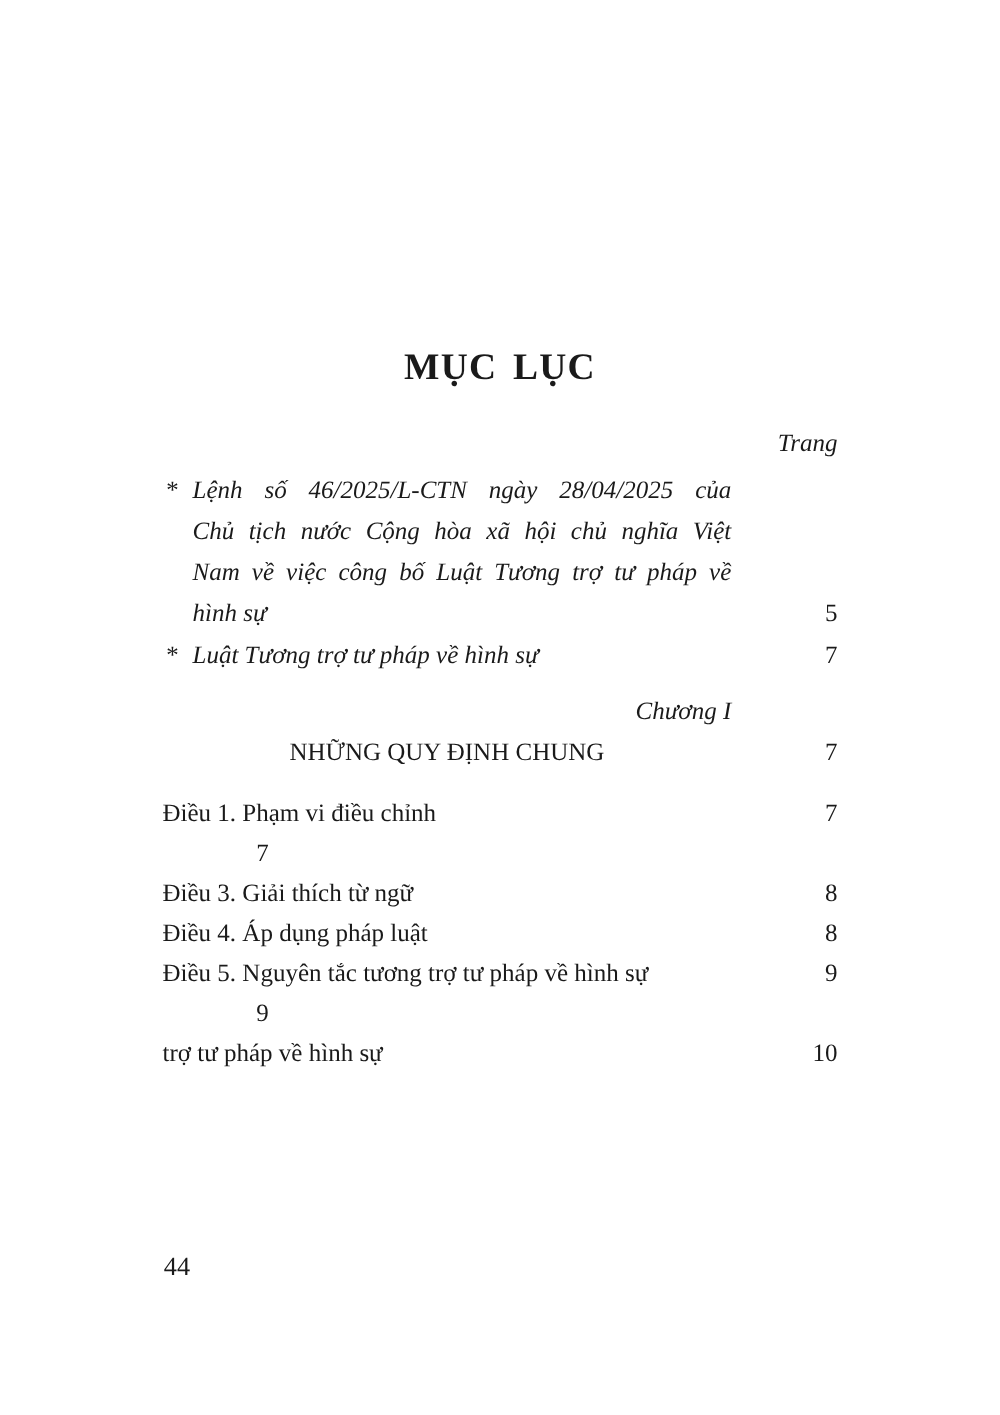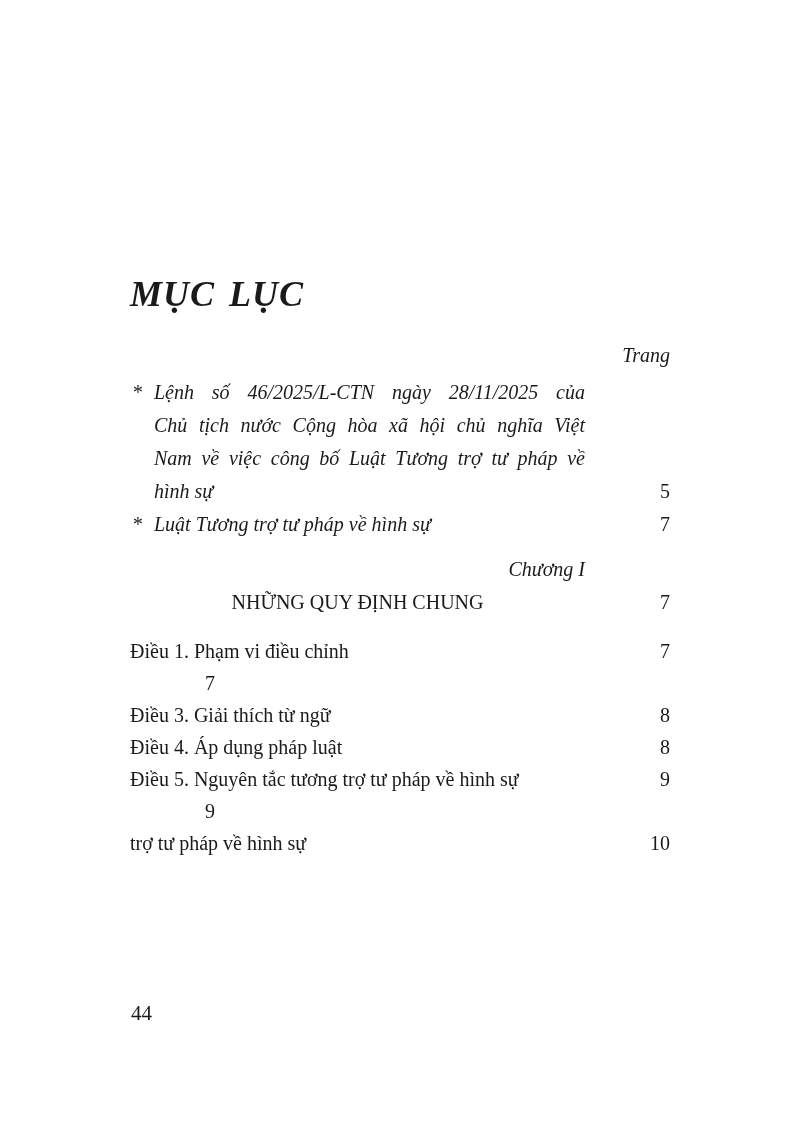--- a/index.html
+++ b/index.html
@@ -11,27 +11,26 @@
     position: relative;
     overflow: hidden;
   }
   .sheet {
     position: absolute;
     left: 130px; top: 0;
     width: 540px;
   }
   .doc-title {
     margin: 276px 0 0 0;
-    font-size: 36px;
+    font-size: 30px;
     font-weight: bold;
-    text-align: left;
+    text-align: center;
     letter-spacing: 1px;
     word-spacing: 4px;
     line-height: 36px;
-    font-style: italic;
   }
   .col-header {
     margin-top: 30px;
     font-size: 20px;
     font-style: italic;
     text-align: right;
     line-height: 26px;
   }
   .toc { font-size: 20px; }
   .front-matter { margin-top: 8px; line-height: 33px; }
@@ -64,21 +63,21 @@
 
   <h1 class="doc-title">MỤC LỤC</h1>
 
   <div class="col-header">Trang</div>
 
   <div class="toc front-matter">
 
       <div class="row">
         <div class="text fm-text">
           <span class="fm-marker">*</span>
-          <span class="lines"><div class="line">Lệnh số 46/2025/L-CTN ngày 28/11/2025 của</div><div class="line">Chủ tịch nước Cộng hòa xã hội chủ nghĩa Việt</div><div class="line">Nam về việc công bố Luật Tương trợ tư pháp về</div><div class="line">hình sự</div></span>
+          <span class="lines"><div class="line">Lệnh số 46/2025/L-CTN ngày 28/04/2025 của</div><div class="line">Chủ tịch nước Cộng hòa xã hội chủ nghĩa Việt</div><div class="line">Nam về việc công bố Luật Tương trợ tư pháp về</div><div class="line">hình sự</div></span>
         </div>
         <div class="pageno">5</div>
       </div>
 
       <div class="row">
         <div class="text fm-text">
           <span class="fm-marker">*</span>
           <span class="lines"><div class="line">Luật Tương trợ tư pháp về hình sự</div></span>
         </div>
         <div class="pageno">7</div>

